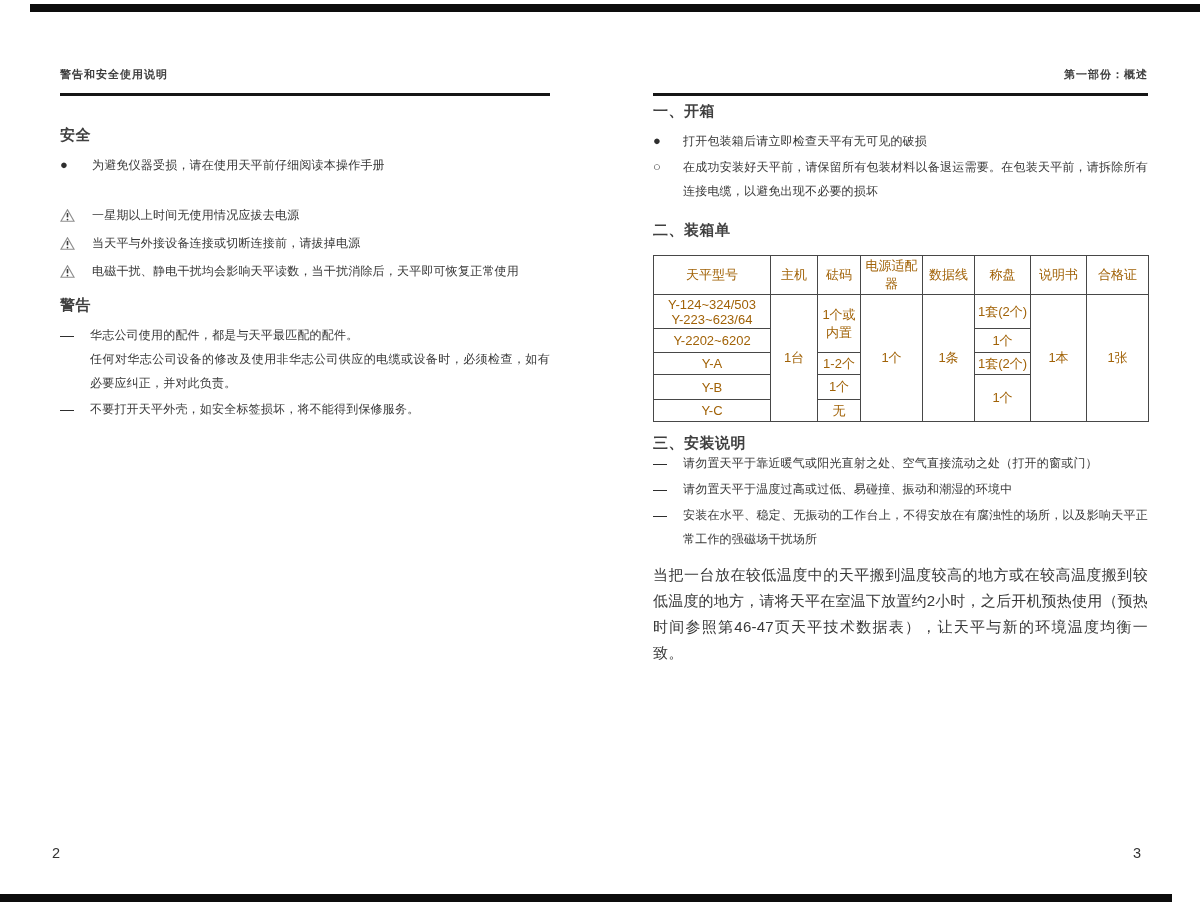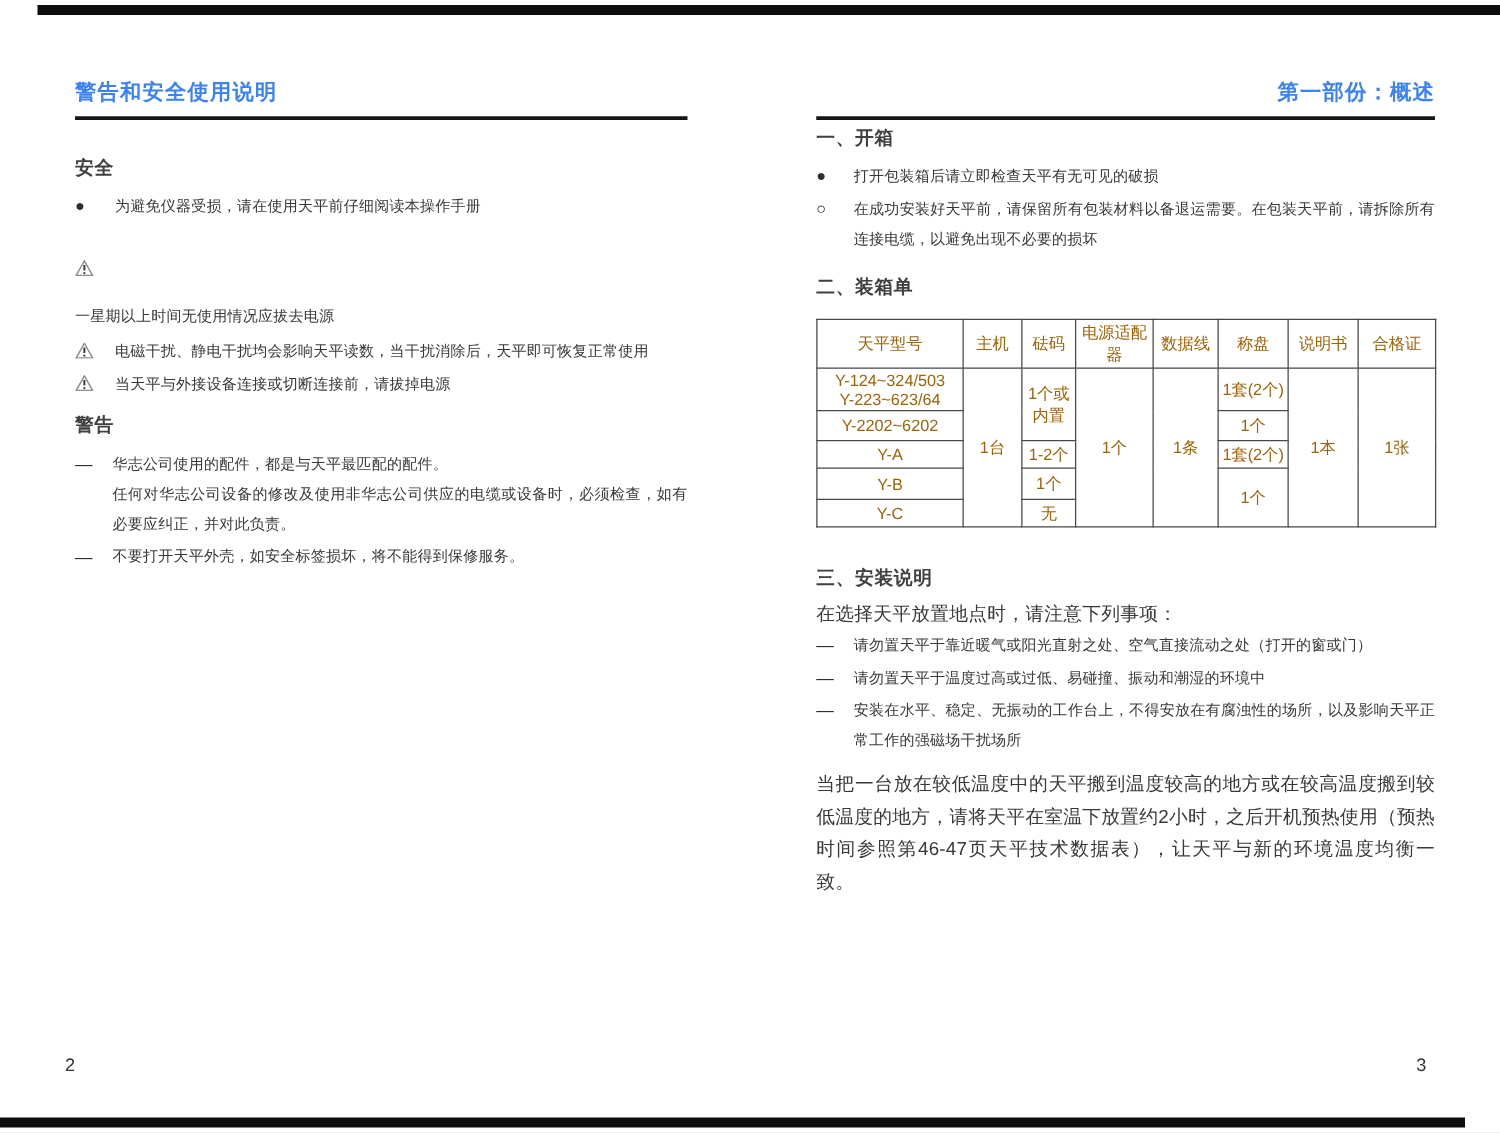--- a/index.html
+++ b/index.html
@@ -13,21 +13,21 @@
   }
   .scan-bar{position:absolute;background:#0d0d0d;}
   .bar-top{left:30px;top:4px;width:1170px;height:8px;}
   .bar-bottom{left:0;top:894px;width:1172px;height:8px;}
 
   .col{position:absolute;top:64px;}
   .col-left{left:60px;width:490px;}
   .col-right{left:653px;width:495px;}
 
   .page-head{
-    font-size:17px;font-weight:bold;color:#3b82f6;
+    font-size:11px;font-weight:bold;color:#404040;
     letter-spacing:1px;margin:0;padding-bottom:9px;
     border-bottom:3px solid #161616;line-height:20px;
   }
   .page-head.right{text-align:right;}
 
   h2.sec{font-size:15px;font-weight:bold;color:#404040;margin:0;line-height:17px;letter-spacing:0.5px;}
 
   .row{display:flex;align-items:flex-start;}
   .marker{flex:0 0 32px;line-height:26px;font-size:13px;color:#2e2e2e;}
   .marker.sm{flex:0 0 30px;line-height:24px;}
@@ -70,43 +70,43 @@
     <h1 class="page-head">警告和安全使用说明</h1>
 
     <h2 class="sec" style="margin-top:30px;">安全</h2>
 
     <div class="row" style="margin-top:9px;">
       <span class="marker">●</span>
       <span class="rowtext">为避免仪器受损，请在使用天平前仔细阅读本操作手册</span>
     </div>
 
     <div style="margin-top:24px;">
-      <div class="row" style="margin-bottom:2px;flex-direction:column;">
+      <div class="row" style="margin-bottom:2px;">
         <span class="tri-wrap"><svg width="15" height="13" viewBox="0 0 20 18">
               <path d="M10 1 L19 17 L1 17 Z" fill="none" stroke="#8f8f8f" stroke-width="1.6"></path>
               <line x1="10" y1="5.5" x2="10" y2="11.5" stroke="#3a3a3a" stroke-width="2.2"></line>
               <circle cx="10" cy="14.6" r="1.2" fill="#3a3a3a"></circle>
             </svg></span>
         <span class="rowtext">一星期以上时间无使用情况应拔去电源</span>
-      </div>
-      <div class="row">
-        <span class="tri-wrap"><svg width="15" height="13" viewBox="0 0 20 18">
-              <path d="M10 1 L19 17 L1 17 Z" fill="none" stroke="#8f8f8f" stroke-width="1.6"></path>
-              <line x1="10" y1="5.5" x2="10" y2="11.5" stroke="#3a3a3a" stroke-width="2.2"></line>
-              <circle cx="10" cy="14.6" r="1.2" fill="#3a3a3a"></circle>
-            </svg></span>
-        <span class="rowtext">电磁干扰、静电干扰均会影响天平读数，当干扰消除后，天平即可恢复正常使用</span>
       </div>
       <div class="row" style="margin-bottom:2px;">
         <span class="tri-wrap"><svg width="15" height="13" viewBox="0 0 20 18">
               <path d="M10 1 L19 17 L1 17 Z" fill="none" stroke="#8f8f8f" stroke-width="1.6"></path>
               <line x1="10" y1="5.5" x2="10" y2="11.5" stroke="#3a3a3a" stroke-width="2.2"></line>
               <circle cx="10" cy="14.6" r="1.2" fill="#3a3a3a"></circle>
             </svg></span>
         <span class="rowtext">当天平与外接设备连接或切断连接前，请拔掉电源</span>
+      </div>
+      <div class="row">
+        <span class="tri-wrap"><svg width="15" height="13" viewBox="0 0 20 18">
+              <path d="M10 1 L19 17 L1 17 Z" fill="none" stroke="#8f8f8f" stroke-width="1.6"></path>
+              <line x1="10" y1="5.5" x2="10" y2="11.5" stroke="#3a3a3a" stroke-width="2.2"></line>
+              <circle cx="10" cy="14.6" r="1.2" fill="#3a3a3a"></circle>
+            </svg></span>
+        <span class="rowtext">电磁干扰、静电干扰均会影响天平读数，当干扰消除后，天平即可恢复正常使用</span>
       </div>
     </div>
 
     <h2 class="sec" style="margin-top:12px;">警告</h2>
 
     <div style="margin-top:10px;">
       <div class="row">
         <span class="marker sm dash">—</span>
         <span class="rowtext lh24">华志公司使用的配件，都是与天平最匹配的配件。</span>
       </div>
@@ -188,23 +188,22 @@
         <td>1个</td>
         <td rowspan="2">1个</td>
       </tr>
       <tr style="height:22px;">
         <td>Y-C</td>
         <td>无</td>
       </tr>
     </tbody>
       </table>
 
-    <h2 class="sec" style="margin-top:32px;">三、安装说明</h2>
-
-    <p class="body" style="margin-top:9px;line-height:24px;">在选择天平放置地点时，请注意下列事项：</p>
+    <h2 class="sec" style="margin-top:12px;">三、安装说明</h2>
+
 
     <div>
       <div class="row">
         <span class="marker sm dash">—</span>
         <span class="rowtext lh24 just">请勿置天平于靠近暖气或阳光直射之处、空气直接流动之处（打开的窗或门）</span>
       </div>
       <div class="row" style="margin-top:2px;">
         <span class="marker sm dash">—</span>
         <span class="rowtext lh24">请勿置天平于温度过高或过低、易碰撞、振动和潮湿的环境中</span>
       </div>

